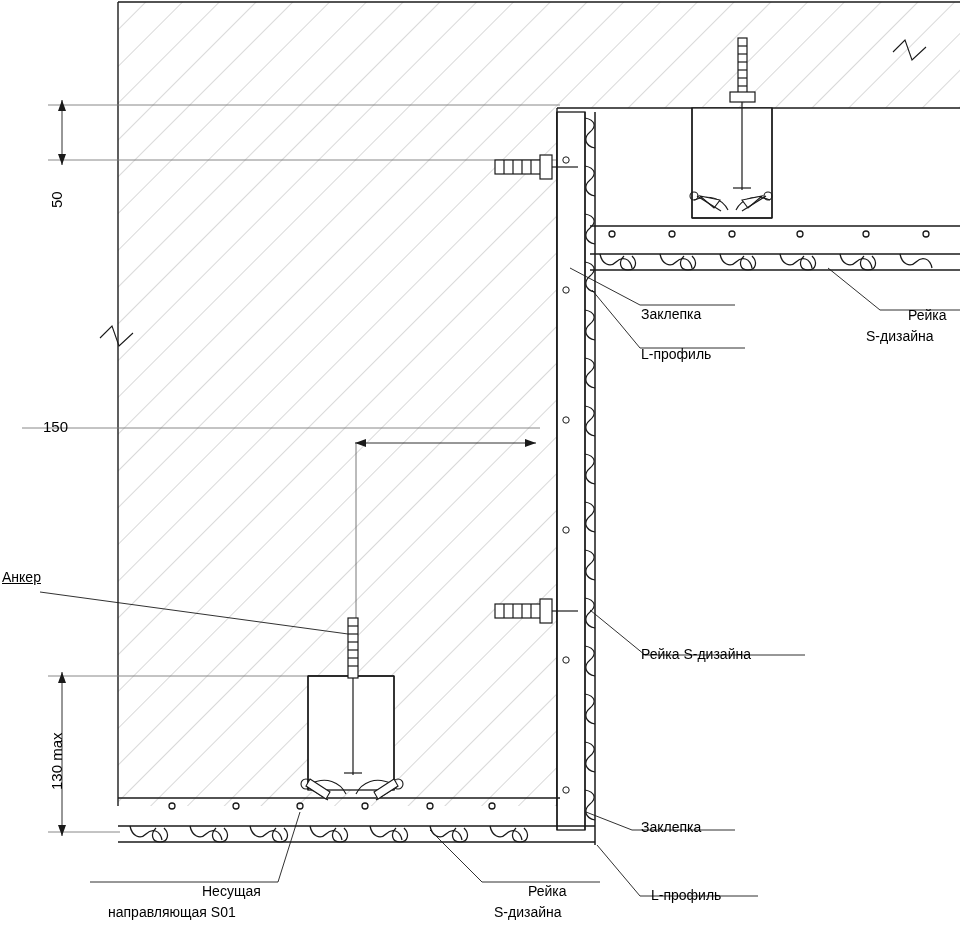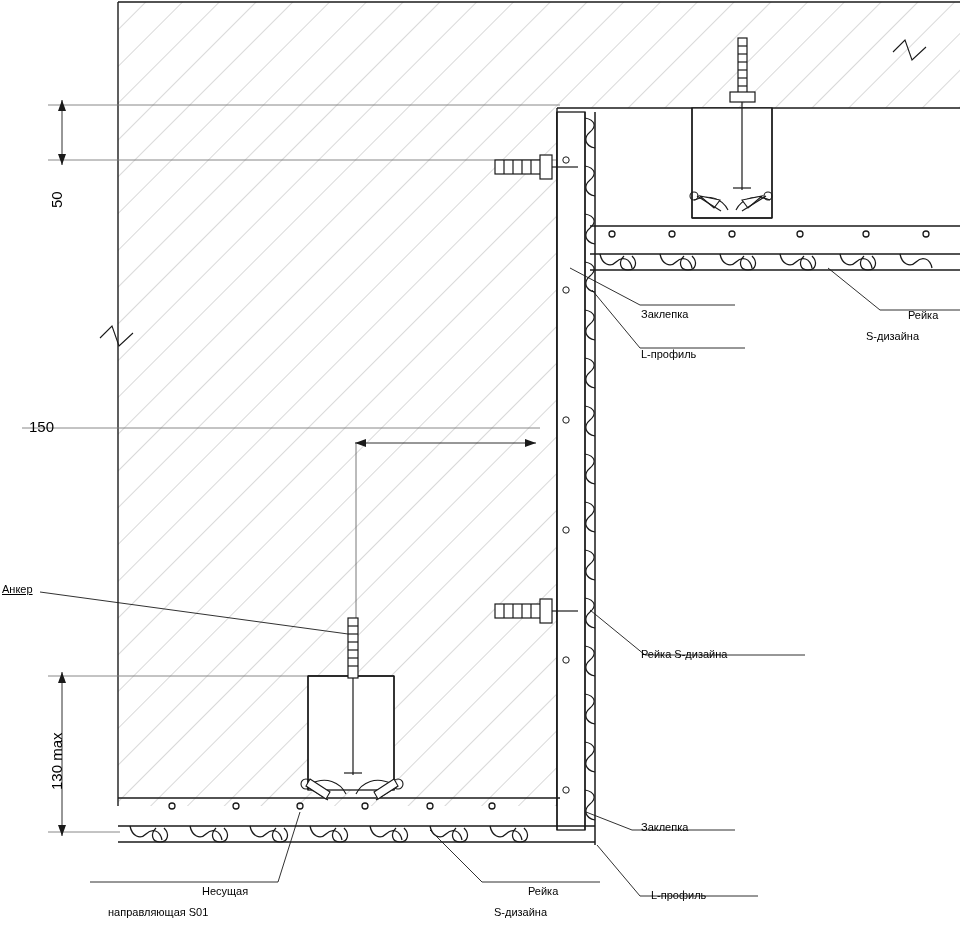--- a/index.html
+++ b/index.html
@@ -1,20 +1,20 @@
 <!DOCTYPE html>
 <html><head>
 <meta charset="utf-8">
 <style>
   html,body{margin:0;padding:0;background:#ffffff;}
   body{width:960px;height:926px;position:relative;overflow:hidden;
        font-family:"Liberation Sans", sans-serif;color:#000;}
   #stage{position:absolute;left:0;top:0;width:960px;height:926px;}
   svg{position:absolute;left:0;top:0;}
-  .lbl{position:absolute;font-size:11px;color:#000;white-space:nowrap;line-height:19px;}
+  .lbl{position:absolute;font-size:14px;color:#000;white-space:nowrap;line-height:19px;}
   .dim{position:absolute;font-size:15px;color:#000;white-space:nowrap;}
   .vert{transform-origin:0 0;}
 </style>
 </head>
 <body>
 
 <div id="stage">
 
   <svg width="960" height="926" viewBox="0 0 960 926">
     <defs>
@@ -261,32 +261,32 @@
       <line x1="300" y1="812" x2="278" y2="882"></line>
       <line x1="90" y1="882" x2="278" y2="882"></line>
 
       <line x1="430" y1="830" x2="482" y2="882"></line>
       <line x1="482" y1="882" x2="600" y2="882"></line>
     </g>
   </svg>
 
   <div class="dim vert" style="left:48px;top:208px;transform:rotate(-90deg);">50</div>
 
-  <div class="dim" style="left:29px;top:418px;text-align:right;">150</div>
+  <div class="dim" style="left:43px;top:418px;text-align:right;">150</div>
 
   <div class="dim vert" style="left:48px;top:790px;transform:rotate(-90deg);">130 max</div>
 
   <div class="lbl" style="left:641px;top:305px;">Заклепка</div>
 
   <div class="lbl" style="left:641px;top:345px;">L-профиль</div>
 
   <div class="lbl" style="left:908px;top:306px;">Рейка</div>
   <div class="lbl" style="left:866px;top:327px;">S-дизайна</div>
 
-  <div class="lbl" style="left:2px;top:580px;text-decoration:underline;">Анкер</div>
+  <div class="lbl" style="left:2px;top:568px;text-decoration:underline;">Анкер</div>
 
   <div class="lbl" style="left:641px;top:645px;">Рейка S-дизайна</div>
 
   <div class="lbl" style="left:641px;top:818px;">Заклепка</div>
 
   <div class="lbl" style="left:651px;top:886px;">L-профиль</div>
 
   <div class="lbl" style="left:186px;top:882px;margin-left:16px;">Несущая</div>
   <div class="lbl" style="left:90px;top:903px;margin-left:18px;">направляющая S01</div>
 

